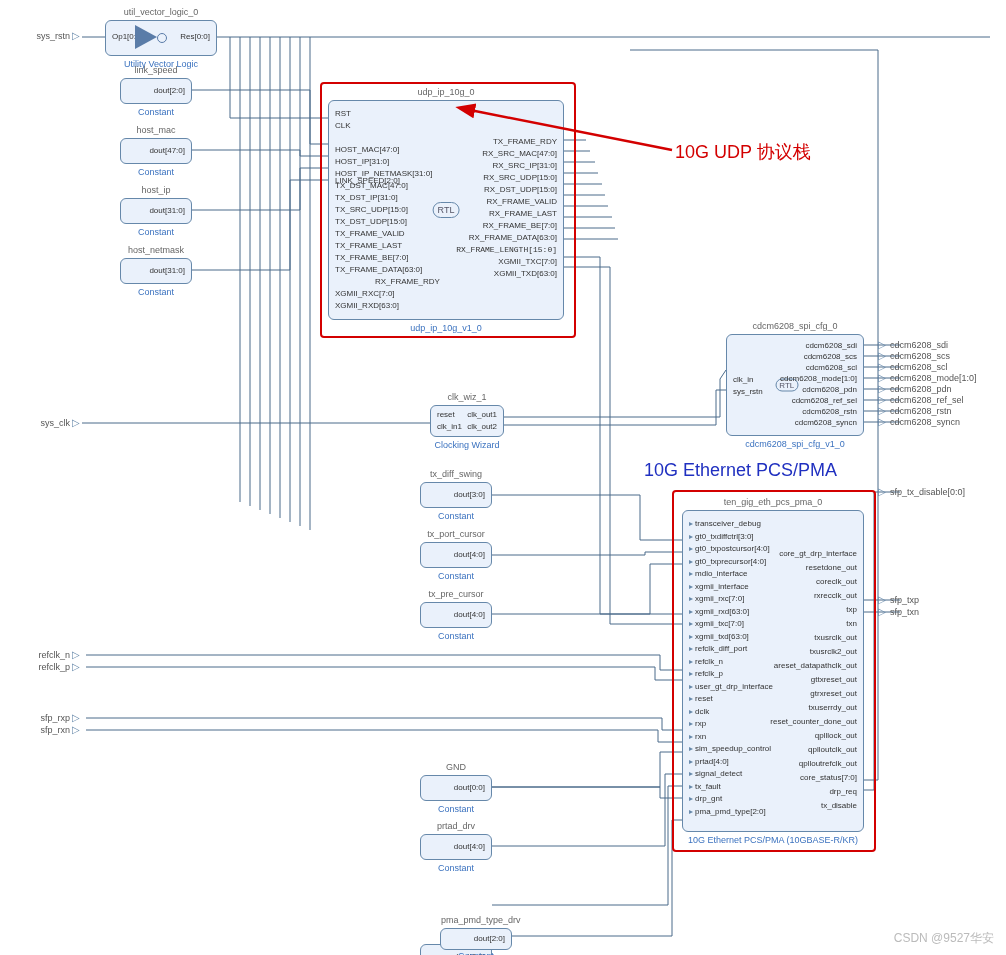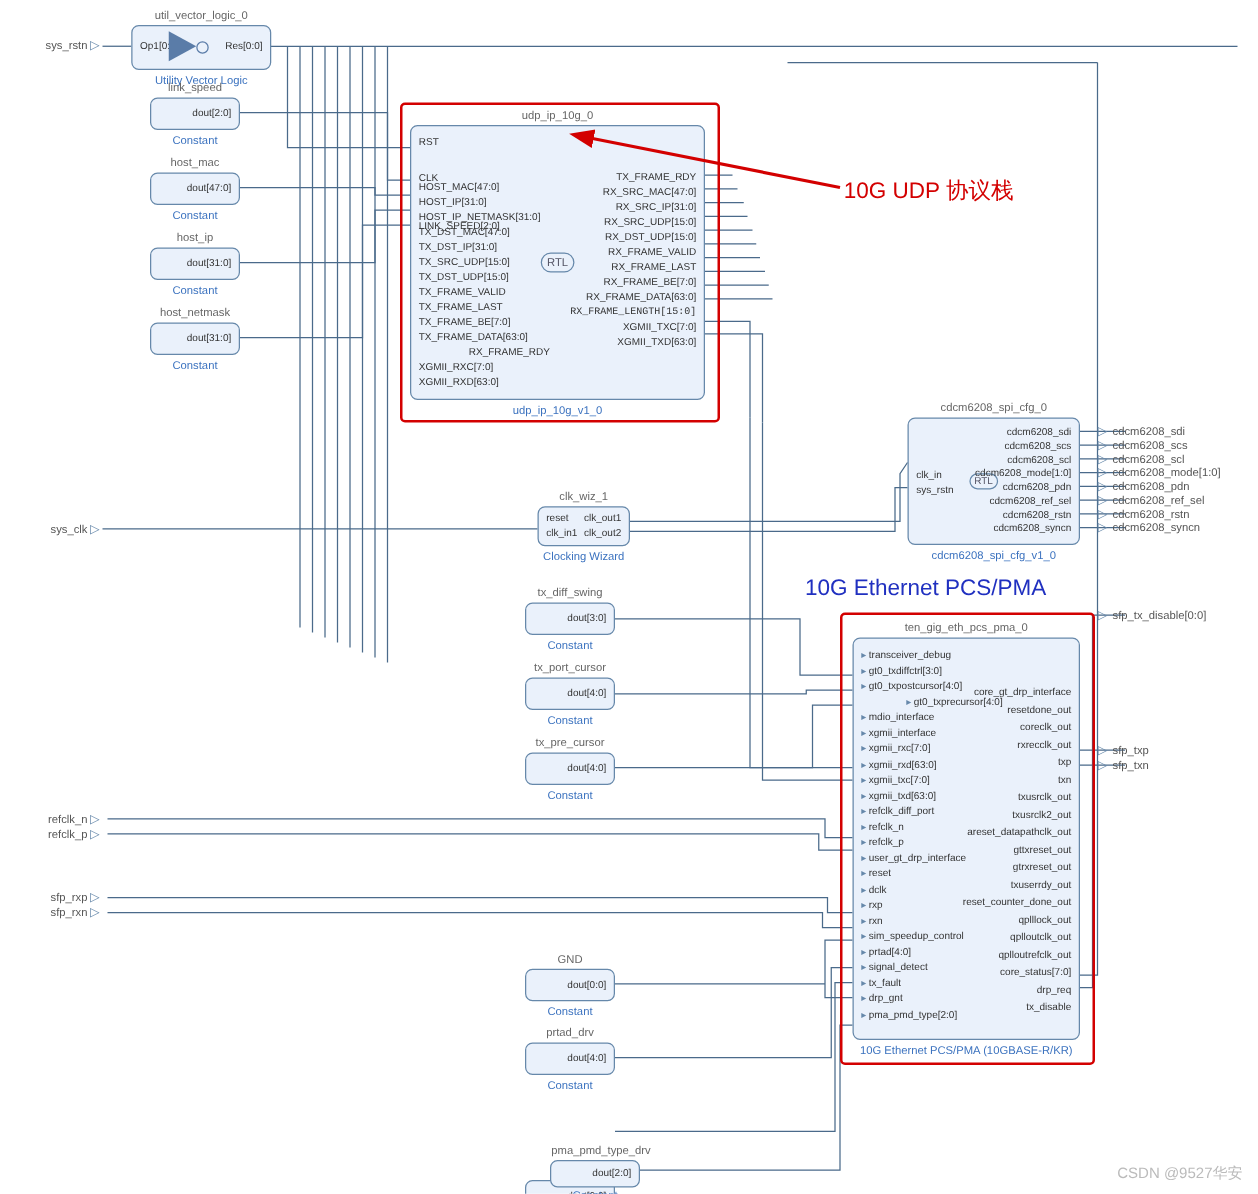--- a/index.html
+++ b/index.html
@@ -217,21 +217,21 @@
   <div class="blk-title" style="top:-14px">host_netmask</div>
   <div class="port-r" style="top:7px">dout[31:0]</div>
   <div class="blk-footer">Constant</div>
 </div>
 
 <div class="blk" style="left:328px;top:100px;width:234px;height:218px">
   <div class="blk-title" style="top:-14px">udp_ip_10g_0</div>
   <div class="blk-footer">udp_ip_10g_v1_0</div>
   <div style="position:absolute;left:50%;top:50%;transform:translate(-50%,-50%);font-size:9px;border:1px solid #6688aa;border-radius:10px;padding:2px 4px;color:#556">RTL</div>
 <div class="port-l" style="top: 8px;">RST</div>
-    <div class="port-l" style="top: 20px; margin-top: 17px;">CLK</div>
+    <div class="port-l" style="top: 20px;">CLK</div>
     <div class="port-l" style="top: 32px; margin-top: 43px;">LINK_SPEED[2:0]</div>
     <div class="port-l" style="top: 44px;">HOST_MAC[47:0]</div>
     <div class="port-l" style="top: 56px;">HOST_IP[31:0]</div>
     <div class="port-l" style="top: 68px;">HOST_IP_NETMASK[31:0]</div>
     <div class="port-l" style="top: 80px;">TX_DST_MAC[47:0]</div>
     <div class="port-l" style="top: 92px;">TX_DST_IP[31:0]</div>
     <div class="port-l" style="top: 104px;">TX_SRC_UDP[15:0]</div>
     <div class="port-l" style="top: 116px;">TX_DST_UDP[15:0]</div>
     <div class="port-l" style="top: 128px;">TX_FRAME_VALID</div>
     <div class="port-l" style="top: 140px;">TX_FRAME_LAST</div>
@@ -314,21 +314,21 @@
     <div class="port-r" style="top: 72px;">cdcm6208_rstn</div>
     <div class="port-r" style="top: 83px;">cdcm6208_syncn</div>
   </div>
 
 <div class="blk" style="left:682px;top:510px;width:180px;height:320px">
   <div class="blk-title" style="top:-14px">ten_gig_eth_pcs_pma_0</div>
   <div class="blk-footer">10G Ethernet PCS/PMA (10GBASE-R/KR)</div>
 <div class="port-l" style="top: 8px;"><span class="arrowplug">▸</span>transceiver_debug</div>
     <div class="port-l" style="top: 20.5px;"><span class="arrowplug">▸</span>gt0_txdiffctrl[3:0]</div>
     <div class="port-l" style="top: 33px;"><span class="arrowplug">▸</span>gt0_txpostcursor[4:0]</div>
-    <div class="port-l" style="top: 45.5px; margin-left: 36px;"><span class="arrowplug">▸</span>gt0_txprecursor[4:0]</div>
+    <div class="port-l" style="top: 45.5px;"><span class="arrowplug">▸</span>gt0_txprecursor[4:0]</div>
     <div class="port-l" style="top: 58px;"><span class="arrowplug">▸</span>mdio_interface</div>
     <div class="port-l" style="top: 70.5px;"><span class="arrowplug">▸</span>xgmii_interface</div>
     <div class="port-l" style="top: 83px;"><span class="arrowplug">▸</span>xgmii_rxc[7:0]</div>
     <div class="port-l" style="top: 95.5px;"><span class="arrowplug">▸</span>xgmii_rxd[63:0]</div>
     <div class="port-l" style="top: 108px;"><span class="arrowplug">▸</span>xgmii_txc[7:0]</div>
     <div class="port-l" style="top: 120.5px;"><span class="arrowplug">▸</span>xgmii_txd[63:0]</div>
     <div class="port-l" style="top: 133px;"><span class="arrowplug">▸</span>refclk_diff_port</div>
     <div class="port-l" style="top: 145.5px;"><span class="arrowplug">▸</span>refclk_n</div>
     <div class="port-l" style="top: 158px;"><span class="arrowplug">▸</span>refclk_p</div>
     <div class="port-l" style="top: 170.5px;"><span class="arrowplug">▸</span>user_gt_drp_interface</div>

